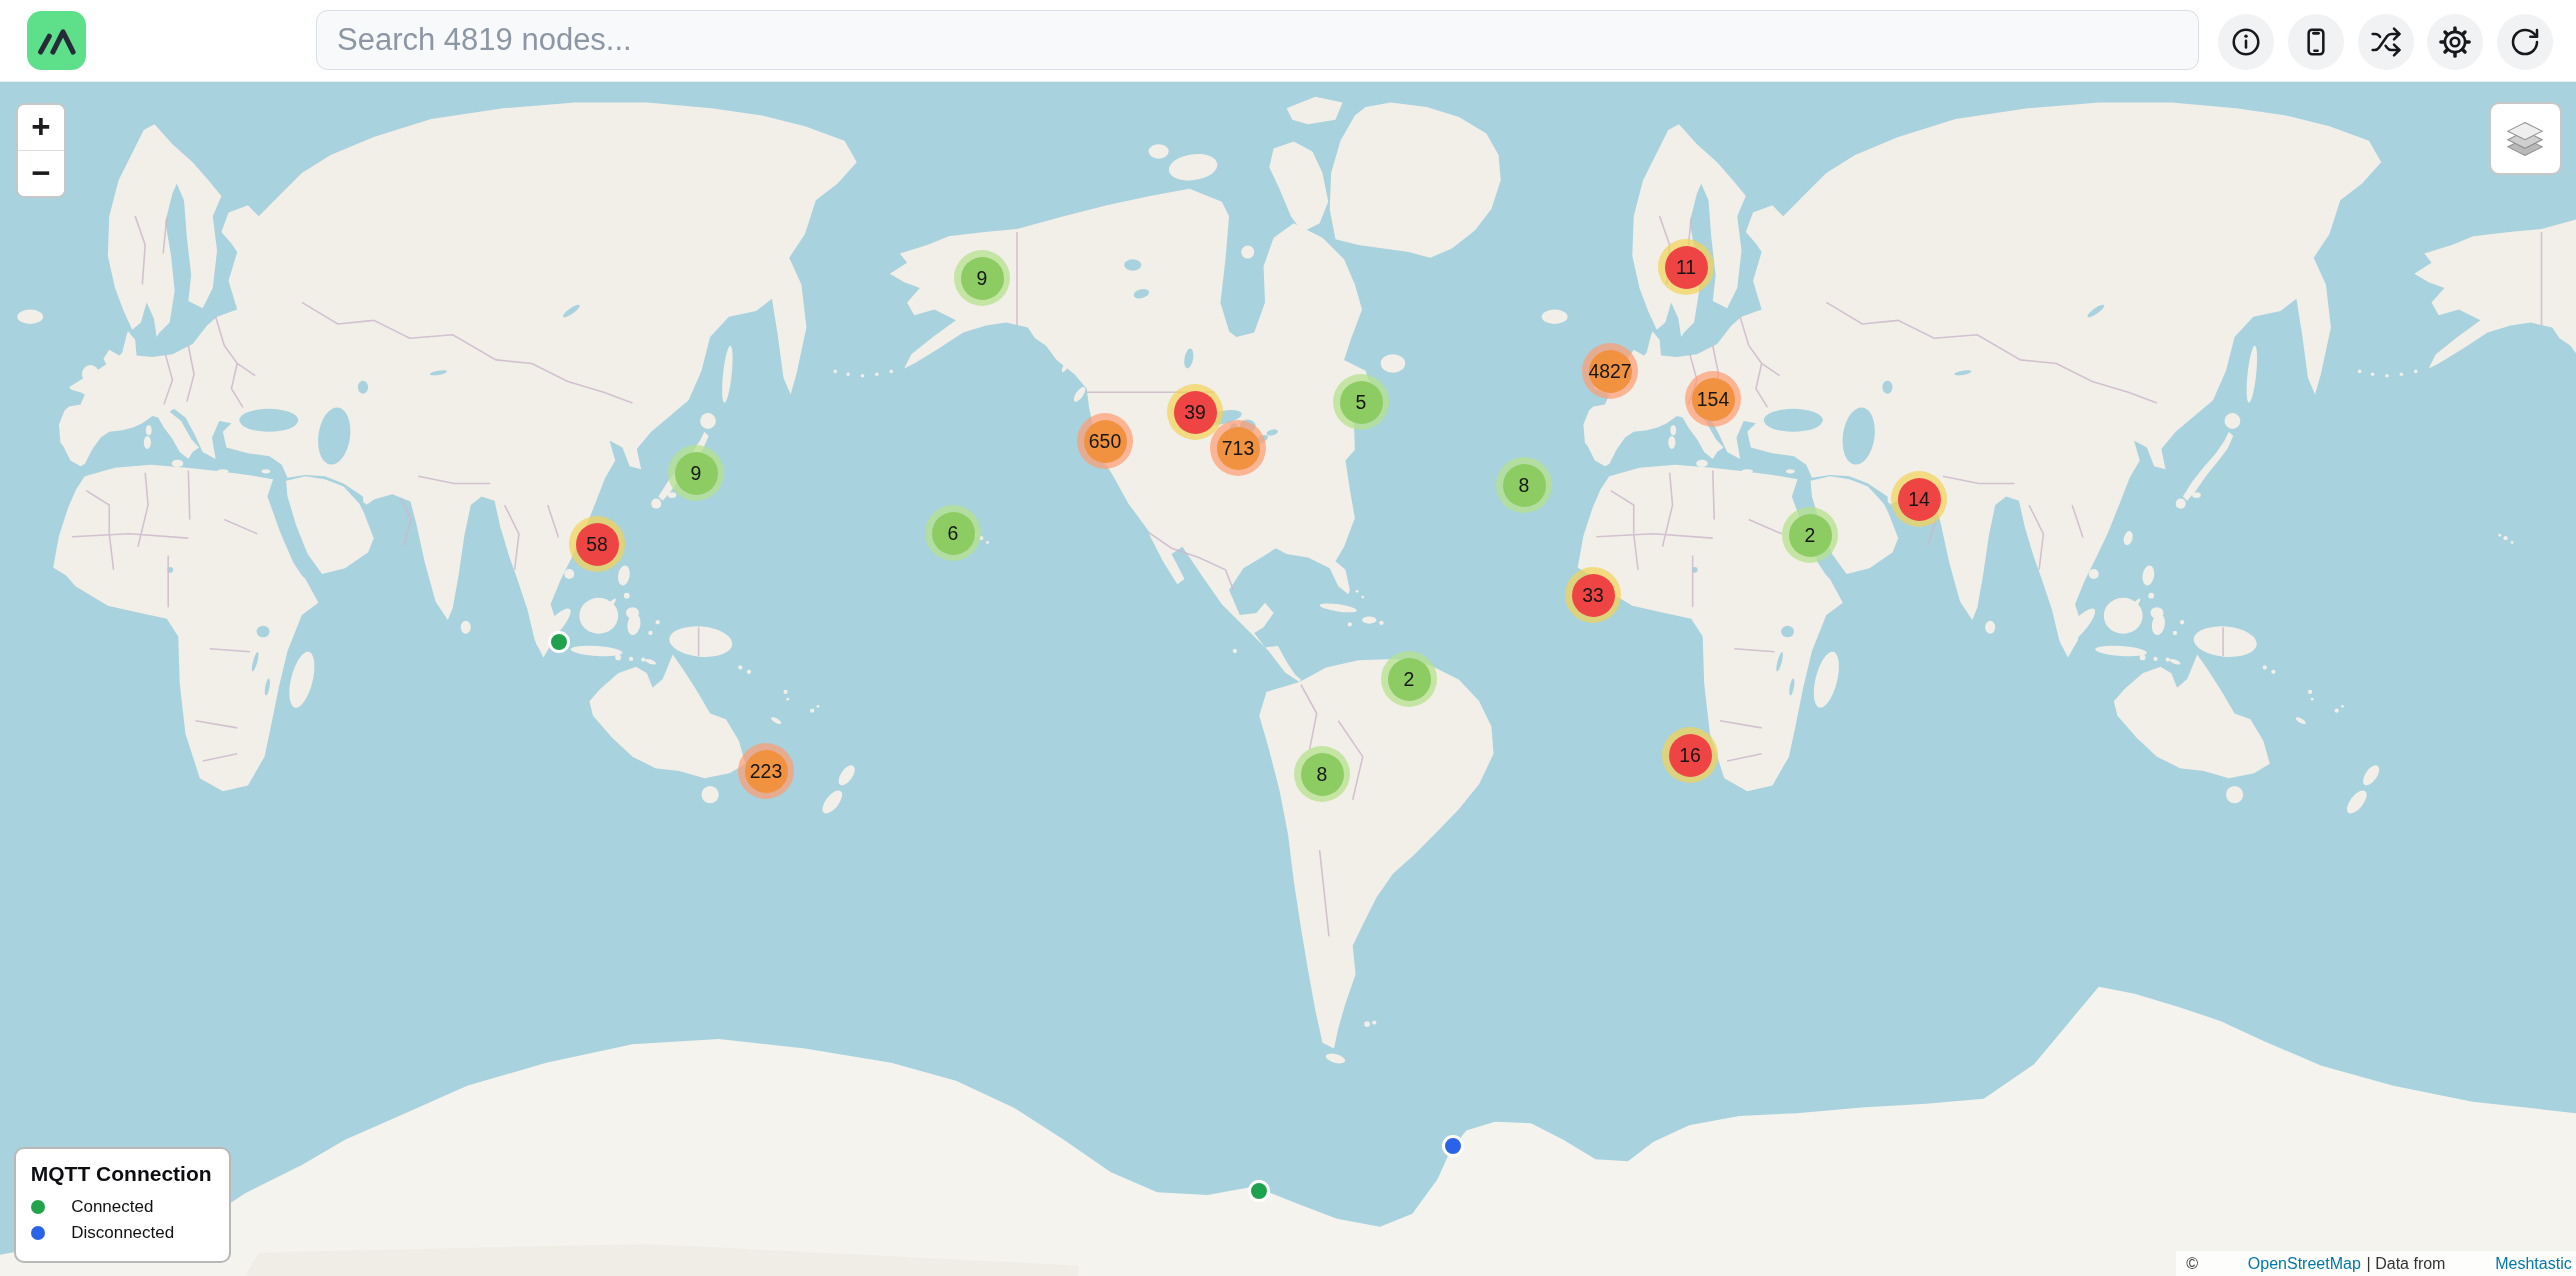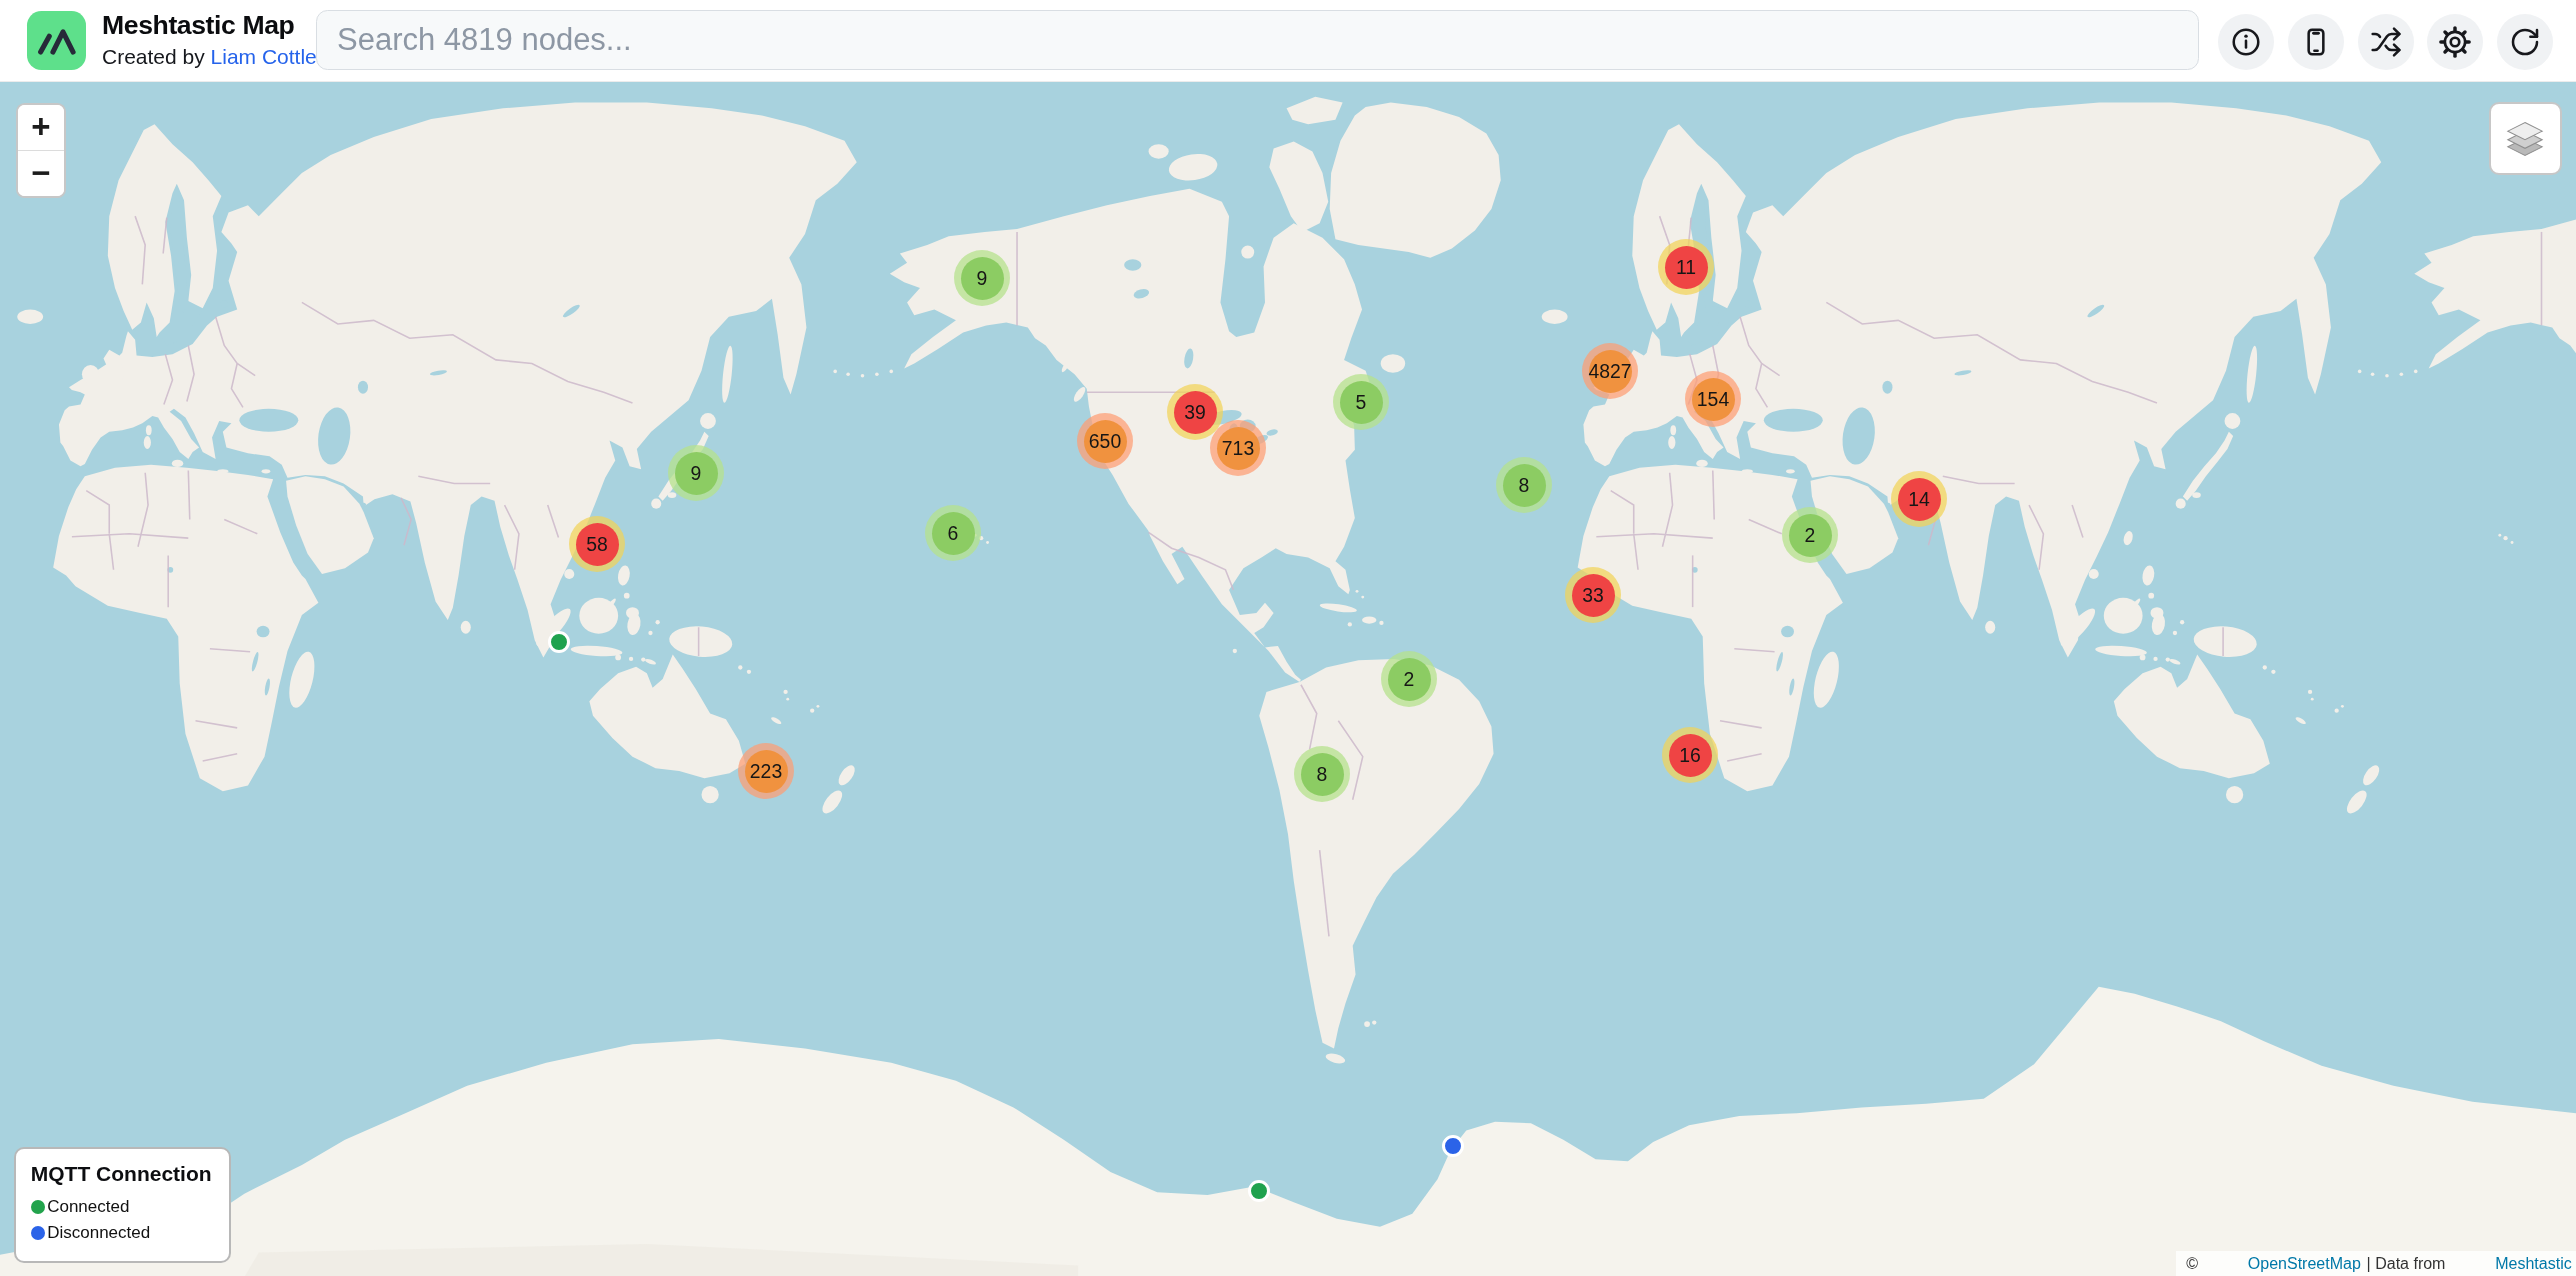--- a/index.html
+++ b/index.html
@@ -36,21 +36,21 @@
   .cluster.small{background:rgba(181,226,140,0.75);} .cluster.small .inner{background:#8ccc63;}
   .cluster.medium{background:rgba(241,211,87,0.72);} .cluster.medium .inner{background:#ef4444;}
   .cluster.large{background:rgba(253,156,115,0.72);} .cluster.large .inner{background:#f0923f;}
   
   .node{position:absolute;width:16px;height:16px;border-radius:50%;border:3.6px solid #fff;transform:translate(-50%,-50%);z-index:11;cursor:pointer;}
   .node.connected{background:#1fa24e;}
   .node.disconnected{background:#2b63e8;}
   
   .legend{position:absolute;left:14.4px;bottom:14.4px;background:#fff;border:2.9px solid rgba(0,0,0,0.28);border-radius:10px;padding:13px 17px 14.4px 14.4px;z-index:25;}
   .legend-title{font-size:21px;font-weight:bold;color:#0d0e11;margin-bottom:8.6px;}
-  .legend-item{display:flex;align-items:center;gap:2px;font-size:17px;color:#111;line-height:26px;}
+  .legend-item{display:flex;align-items:center;gap:26px;font-size:17px;color:#111;line-height:26px;}
   .legend-dot{width:14.4px;height:14.4px;border-radius:50%;flex:0 0 auto;}
   .legend-dot.connected{background:#22a34c;}
   .legend-dot.disconnected{background:#2b63e8;}
   
   .attribution{position:absolute;right:0;bottom:0;height:26px;background:rgba(255,255,255,0.78);z-index:25;display:flex;align-items:center;gap:5.8px;padding:0 4.3px 0 10px;font-size:16px;color:#333;white-space:nowrap;}
   .attribution a{color:#0078A8;text-decoration:none;margin-left:44px;}
 </style>
 </head>
 <body>
 
@@ -328,27 +328,20 @@
   </div>
 </div>
 
 <div class="header">
   <div class="logo">
     <svg width="39" height="29" viewBox="0 0 54 40" fill="none" stroke="#272a39" stroke-width="7" stroke-linecap="round" stroke-linejoin="round">
       <path d="M5 36 L17 14"></path>
       <path d="M22 36 L36 8 L50 36"></path>
     </svg>
   </div>
-  <div class="title-block">
-    <div class="app-title">Meshtastic Map</div>
-    <div class="app-byline">
-      <span>Created by</span>
-      <a href="#">Liam Cottle</a>
-    </div>
-  </div>
   <input class="search-input" type="text" placeholder="Search 4819 nodes..." style="">
 
   <button class="hbtn" style="left:2218px">
     <svg viewBox="0 0 24 24">
       <circle cx="12" cy="12" r="9.2"></circle>
         <line x1="12" y1="11" x2="12" y2="16.2"></line>
         <line x1="12" y1="7.6" x2="12.01" y2="7.6" stroke-width="2.6"></line>
     </svg>
   </button>
   <button class="hbtn" style="left:2288px">

